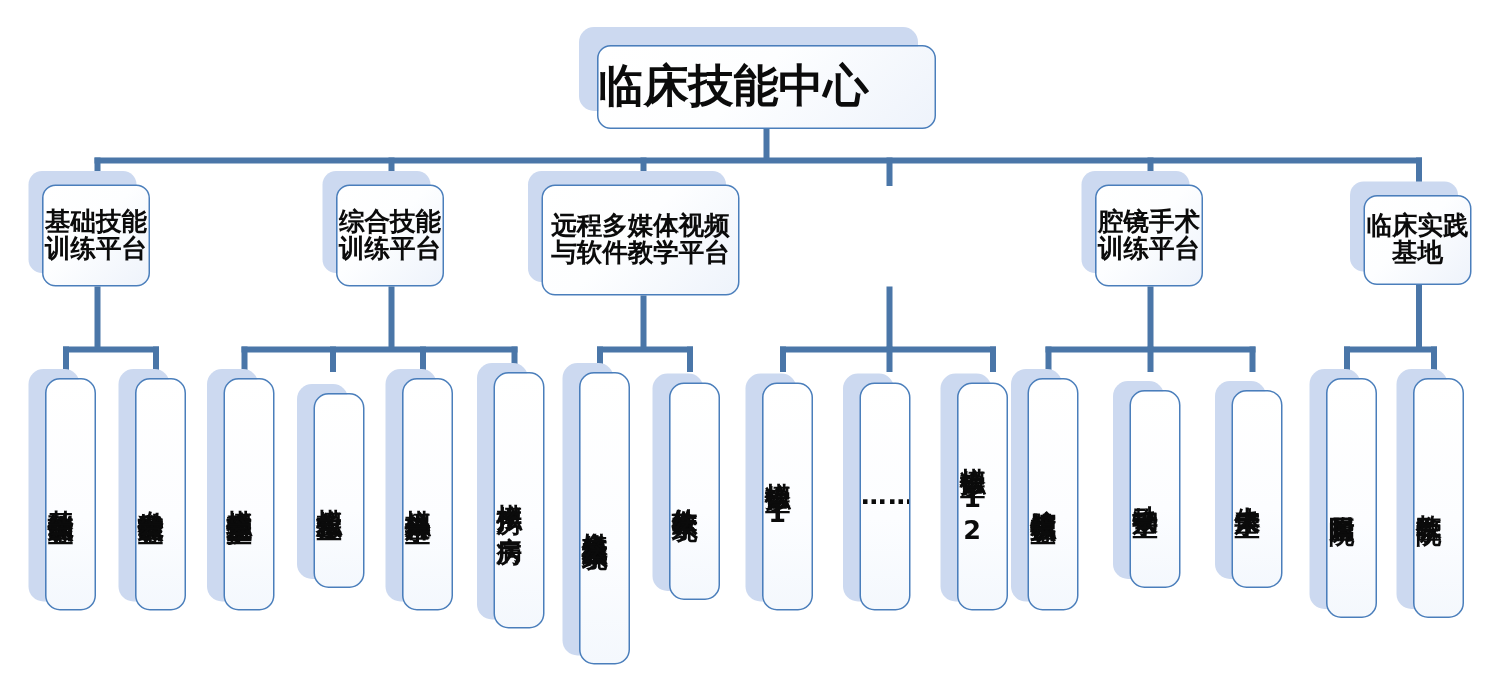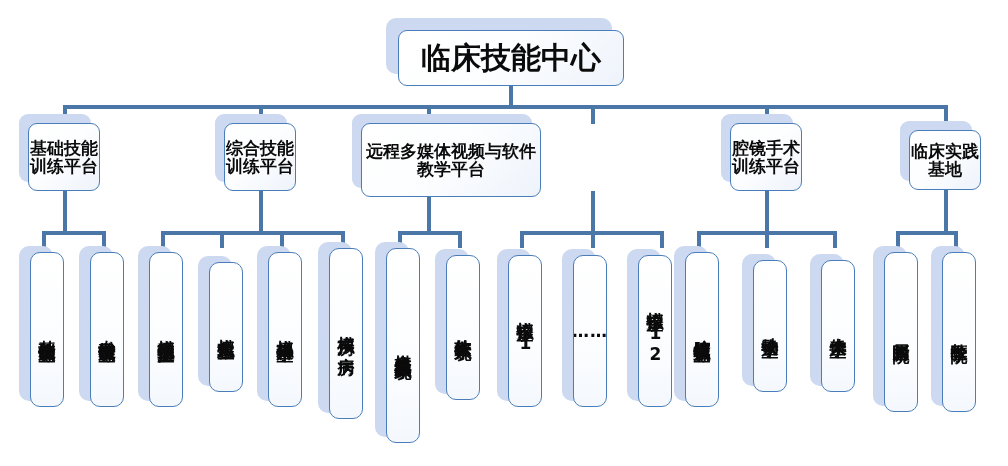--- a/index.html
+++ b/index.html
@@ -32,21 +32,20 @@
   .node .boxface{
     position:absolute;
     left:0; top:0;
     width:100%; height:100%;
     box-sizing:border-box;
     border:1.6px solid #4a7ebb;
     border-radius:9px;
     background:linear-gradient(135deg,#ffffff 0%,#fdfeff 45%,#eef3fb 100%);
     display:flex;
     align-items:center;
-    justify-content:center;
     overflow:hidden;
   }
   .node .lbl{
     color:#0b0b0b;
     font-weight:700;
     text-align:center;
     line-height:1.06;
     letter-spacing:0px;
     white-space:pre-line;
   }
@@ -109,21 +108,21 @@
     </div>
   </div>
 
   <div class="node lvl2" style="left:28px; top:123px; width:72px; height:68px;">
     <div class="shadow"></div>
     <div class="boxface">
       <div class="lbl">基础技能训练平台</div>
     </div>
   </div>
 
-  <div class="node lvl2" style="left:361px; top:123px; width:132px; height:74px;padding-left:48px;">
+  <div class="node lvl2" style="left:361px; top:123px; width:132px; height:74px;">
     <div class="shadow"></div>
     <div class="boxface">
       <div class="lbl">远程多媒体视频与软件教学平台</div>
     </div>
   </div>
 
 
   <div class="node lvl2" style="left:730px; top:123px; width:72px; height:68px;">
     <div class="shadow"></div>
     <div class="boxface">

